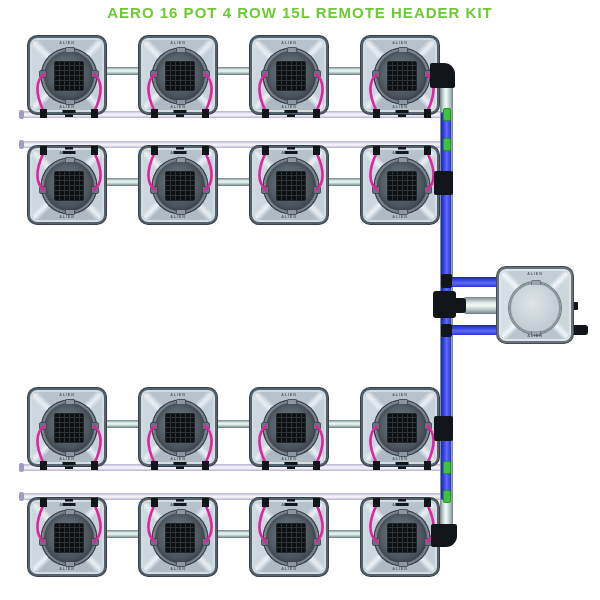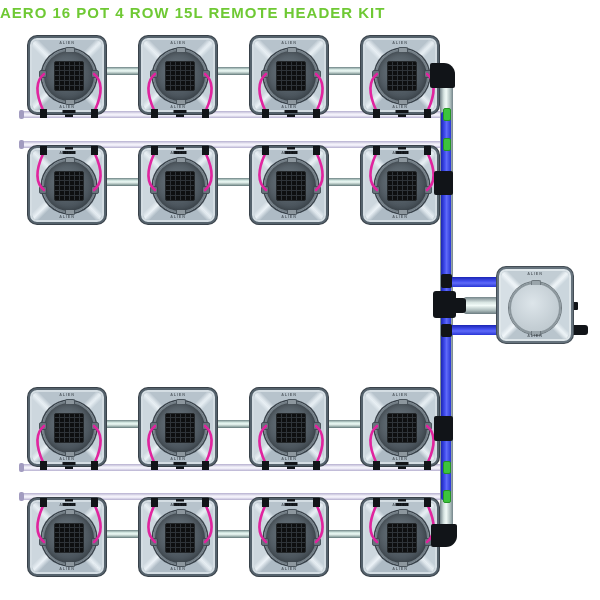--- a/index.html
+++ b/index.html
@@ -3,21 +3,21 @@
 <meta charset="utf-8">
 <style>
   * { margin:0; padding:0; box-sizing:border-box; }
   html,body { background:#ffffff; }
   .canvas {
     position:relative; width:600px; height:600px; overflow:hidden;
     background:#ffffff; font-family:"Liberation Sans", sans-serif;
   }
   
   .title {
-    position:absolute; top:4px; left:0; right:0; 
+    position:absolute; top:4px; left:0; right:0; text-align:center;
     font-size:15px; font-weight:bold; letter-spacing:1px;
     color:var(--accent-green); white-space:nowrap;
   }
   
   .feed {
     position:absolute; height:8px; z-index:1; border-radius:2px;
     background:linear-gradient(180deg,#6d8284,#cfe3de 30%,#eefaf6 50%,#9fb3b0 80%,#5f7476);
   }
   .drain {
     position:absolute; height:7px; z-index:2; border-radius:2px;

